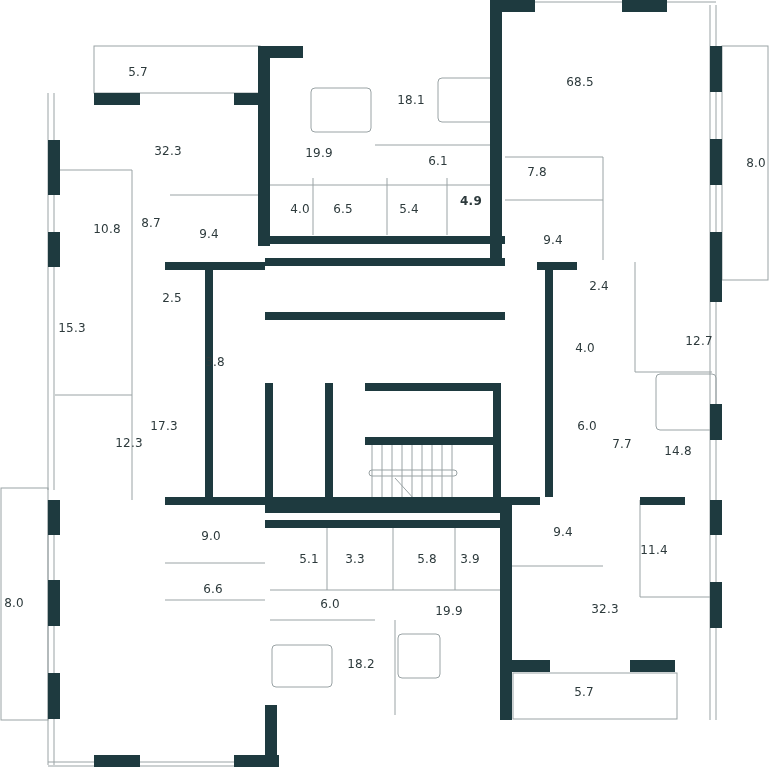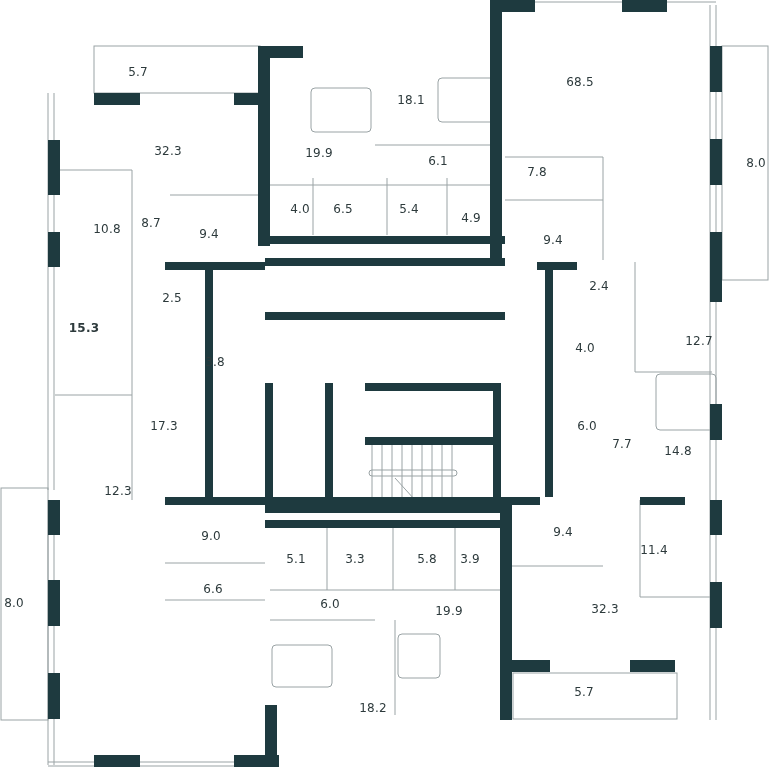--- a/index.html
+++ b/index.html
@@ -129,44 +129,44 @@
       <div class="lbl" style="left: 168px; top: 151px;">32.3</div>
       <div class="lbl" style="left: 107px; top: 229px;">10.8</div>
       <div class="lbl" style="left: 151px; top: 223px;">8.7</div>
       <div class="lbl" style="left: 209px; top: 234px;">9.4</div>
       <div class="lbl" style="left: 319px; top: 153px;">19.9</div>
       <div class="lbl" style="left: 411px; top: 100px;">18.1</div>
       <div class="lbl" style="left: 438px; top: 161px;">6.1</div>
       <div class="lbl" style="left: 300px; top: 209px;">4.0</div>
       <div class="lbl" style="left: 343px; top: 209px;">6.5</div>
       <div class="lbl" style="left: 409px; top: 209px;">5.4</div>
-      <div class="lbl" style="left: 471px; top: 218px;">4.9</div>
+      <div class="lbl" style="left: 471px; top: 201px; font-weight: bold;">4.9</div>
       <div class="lbl" style="left: 580px; top: 82px;">68.5</div>
       <div class="lbl" style="left: 756px; top: 163px;">8.0</div>
       <div class="lbl" style="left: 537px; top: 172px;">7.8</div>
       <div class="lbl" style="left: 553px; top: 240px;">9.4</div>
-      <div class="lbl" style="left: 84px; top: 328px; font-weight: bold;">15.3</div>
+      <div class="lbl" style="left: 72px; top: 328px;">15.3</div>
       <div class="lbl" style="left: 172px; top: 298px;">2.5</div>
       <div class="lbl" style="left: 184px; top: 362px; margin-left: 31px;">3.8</div>
       <div class="lbl" style="left: 164px; top: 426px;">17.3</div>
-      <div class="lbl" style="left: 118px; top: 443px; margin-top: 48px;">12.3</div>
+      <div class="lbl" style="left: 129px; top: 443px;">12.3</div>
       <div class="lbl" style="left: 599px; top: 286px;">2.4</div>
       <div class="lbl" style="left: 585px; top: 348px;">4.0</div>
       <div class="lbl" style="left: 675px; top: 341px; margin-left: 24px;">12.7</div>
       <div class="lbl" style="left: 587px; top: 426px;">6.0</div>
       <div class="lbl" style="left: 622px; top: 444px;">7.7</div>
       <div class="lbl" style="left: 678px; top: 451px;">14.8</div>
       <div class="lbl" style="left: 211px; top: 536px;">9.0</div>
       <div class="lbl" style="left: 213px; top: 589px;">6.6</div>
       <div class="lbl" style="left: 14px; top: 603px;">8.0</div>
-      <div class="lbl" style="left: 296px; top: 559px;">5.1</div>
+      <div class="lbl" style="left: 309px; top: 559px;">5.1</div>
       <div class="lbl" style="left: 355px; top: 559px;">3.3</div>
       <div class="lbl" style="left: 427px; top: 559px;">5.8</div>
       <div class="lbl" style="left: 470px; top: 559px; text-align: right;">3.9</div>
       <div class="lbl" style="left: 330px; top: 604px;">6.0</div>
       <div class="lbl" style="left: 449px; top: 611px;">19.9</div>
-      <div class="lbl" style="left: 373px; top: 664px; margin-top: 44px;">18.2</div>
+      <div class="lbl" style="left: 361px; top: 664px;">18.2</div>
       <div class="lbl" style="left: 563px; top: 532px;">9.4</div>
       <div class="lbl" style="left: 654px; top: 550px;">11.4</div>
       <div class="lbl" style="left: 605px; top: 609px;">32.3</div>
       <div class="lbl" style="left: 584px; top: 692px;">5.7</div>
     </div>
 </div>
 
 </body></html>

